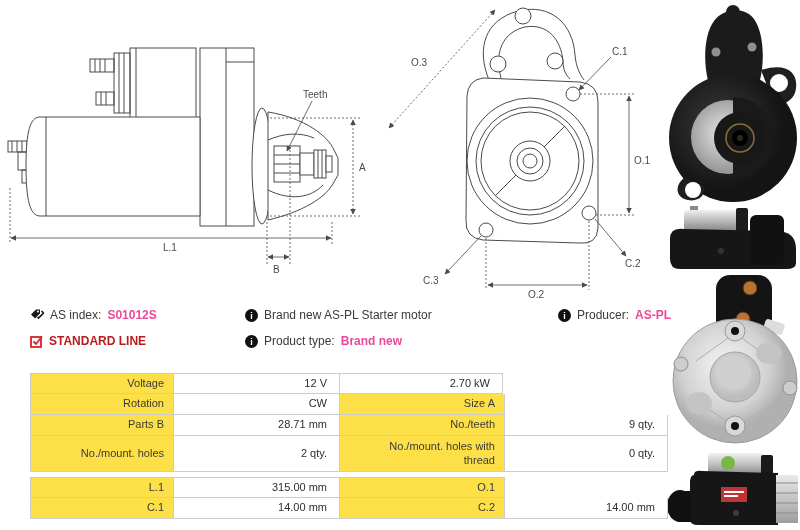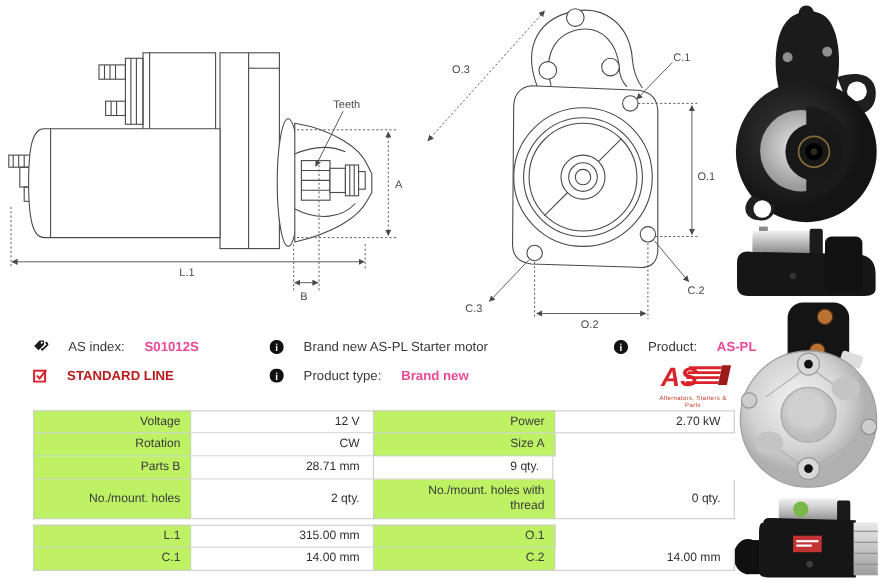--- a/index.html
+++ b/index.html
@@ -9,37 +9,37 @@
 
   
   .draw-left{position:absolute;left:0;top:0;width:372px;height:300px;}
   .draw-mid{position:absolute;left:383px;top:0;width:295px;height:300px;}
 
   
   .photos{position:absolute;left:666px;top:0;width:134px;height:530px;display:flex;flex-direction:column;}
 
   
   .info{position:absolute;left:30px;top:303px;width:645px;height:70px;font-size:12px;}
-  .info-item{position:absolute;display:flex;align-items:center;gap:18px;white-space:nowrap;}
+  .info-item{position:absolute;display:flex;align-items:center;gap:6px;white-space:nowrap;}
   .info-item .ico{flex:0 0 auto;display:inline-flex;}
   .strong{font-weight:bold;color:#ec4899;}
   .redline{color:#b91c1c;font-weight:bold;}
 
   .as-logo{position:absolute;left:563px;top:27px;width:74px;text-align:center;}
   .as-logo .tagline{font-size:5.5px;color:#c0392b;letter-spacing:.3px;margin-top:1px;}
 
   
   .spec{position:absolute;left:30px;top:373px;width:638px;font-size:11px;}
   .srow{display:flex;}
   .cell{box-sizing:border-box;display:flex;align-items:center;justify-content:flex-end;
         border-right:1px solid #ccc;border-bottom:1px solid #ccc;min-height:21px;
         text-align:right;line-height:1.25;}
   .sect .srow:first-child .cell{border-top:1px solid #ccc;}
   .cell:first-child{border-left:1px solid #ccc;}
-  .lbl{background:#bef264;padding:2px 9px 2px 6px;}
+  .lbl{background:#fde047;padding:2px 9px 2px 6px;}
   .val{background:#fff;padding:2px 12px 2px 0;color:#2e2e2e;}
   .c1{width:144px;}.c2{width:166px;}.c3{width:165px;}.c4{width:163px;}
   .c3.lbl{padding-left:30px;}
   .row-tall .cell{min-height:36px;}
   .sect2{margin-top:5px;}
 </style>
 </head>
 <body>
 
 <div class="page">
@@ -318,55 +318,42 @@
       <span class="strong">Brand new</span>
     </div>
 
     <div class="info-item" style="left:528px;top:5px;">
       <span class="ico">
         <svg width="13" height="13" viewBox="0 0 13 13">
             <circle cx="6.5" cy="6.5" r="6.5" fill="#111"></circle>
             <text x="6.5" y="10" text-anchor="middle" font-size="9" font-weight="bold" fill="#fff" font-family="Liberation Serif,serif">i</text>
           </svg>
       </span>
-      <span>Product:</span>
+      <span>Producer:</span>
       <span class="strong">AS-PL</span>
     </div>
 
-    <div class="as-logo">
-      <svg width="74" height="26" viewBox="0 0 74 26">
-        <g transform="skewX(-12)">
-          <rect x="34" y="3" width="30" height="2.6" fill="#d9222a"></rect>
-          <rect x="34" y="7.5" width="30" height="2.6" fill="#d9222a"></rect>
-          <rect x="34" y="12" width="30" height="2.6" fill="#d9222a"></rect>
-          <rect x="34" y="16.5" width="30" height="2.6" fill="#d9222a"></rect>
-          <rect x="64" y="2" width="8" height="18" fill="#9c1a1a"></rect>
-        </g>
-        <text x="8" y="21" font-size="24" font-weight="bold" font-style="italic" fill="#d9222a">AS</text>
-      </svg>
-      <div class="tagline">Alternators, Starters &amp; Parts</div>
-    </div>
   </div>
 
   <div class="spec">
     <div class="sect">
       <div class="srow">
         <div class="cell c1 lbl">Voltage</div>
         <div class="cell c2 val">12 V</div>
-        <div class="cell c3 lbl">Power</div>
         <div class="cell c4 val">2.70 kW</div>
       </div>
       <div class="srow">
         <div class="cell c1 lbl">Rotation</div>
         <div class="cell c2 val">CW</div>
         <div class="cell c3 lbl">Size A</div>
       </div>
       <div class="srow">
         <div class="cell c1 lbl">Parts B</div>
         <div class="cell c2 val">28.71 mm</div>
+        <div class="cell c3 lbl">No./teeth</div>
         <div class="cell c4 val">9 qty.</div>
       </div>
       <div class="srow row-tall">
         <div class="cell c1 lbl">No./mount. holes</div>
         <div class="cell c2 val">2 qty.</div>
         <div class="cell c3 lbl">No./mount. holes with thread</div>
         <div class="cell c4 val">0 qty.</div>
       </div>
     </div>
     <div class="sect sect2">

